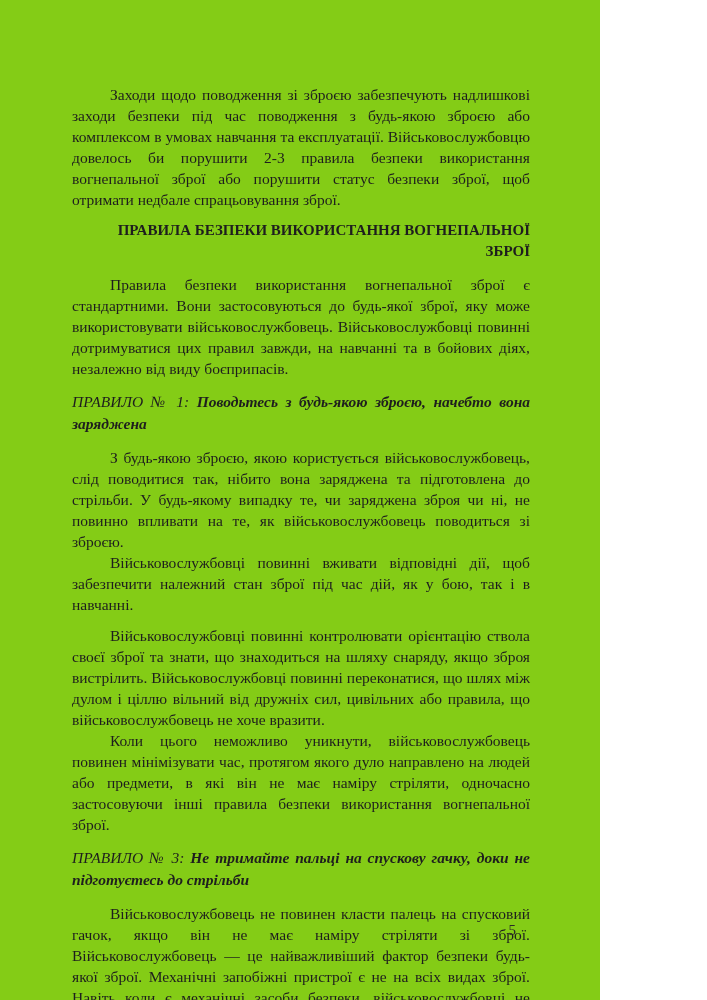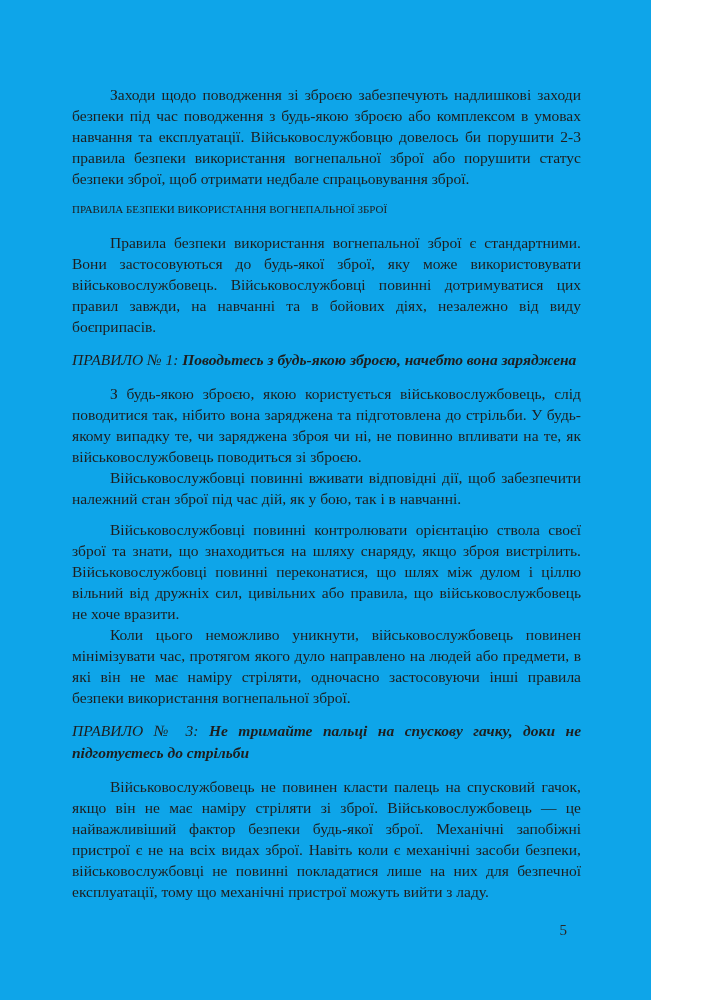--- a/index.html
+++ b/index.html
@@ -2,44 +2,44 @@
 <html lang="uk"><head>
 <meta charset="utf-8">
 <style>
   html, body {
     margin: 0;
     padding: 0;
     background: #ffffff;
   }
   .page {
     position: relative;
-    width: 651px;
+    width: 600px;
     height: 1000px;
-    background: #0ea5e9;
+    background: #84cc16;
     box-sizing: border-box;
     padding: 84px 70px 0 72px;
     font-family: "Liberation Serif", "DejaVu Serif", serif;
     font-size: 15.5px;
     line-height: 21px;
     color: #1e1e1e;
     overflow: hidden;
   }
   p.body {
     margin: 0;
     text-align: justify;
     text-indent: 38px;
   }
   p.gap-top {
     margin-top: 10px;
   }
   .main-heading {
     margin: 10px 0 12px 0;
-    font-size: 11px;
-    font-weight: normal;
-    text-align: left;
+    font-size: 15px;
+    font-weight: bold;
+    text-align: right;
     line-height: 21px;
   }
   .rule-heading {
     margin: 12px 0 12px 0;
     text-align: justify;
     line-height: 22px;
     font-style: italic;
   }
   .rule-heading .rule-title {
     font-weight: bold;

